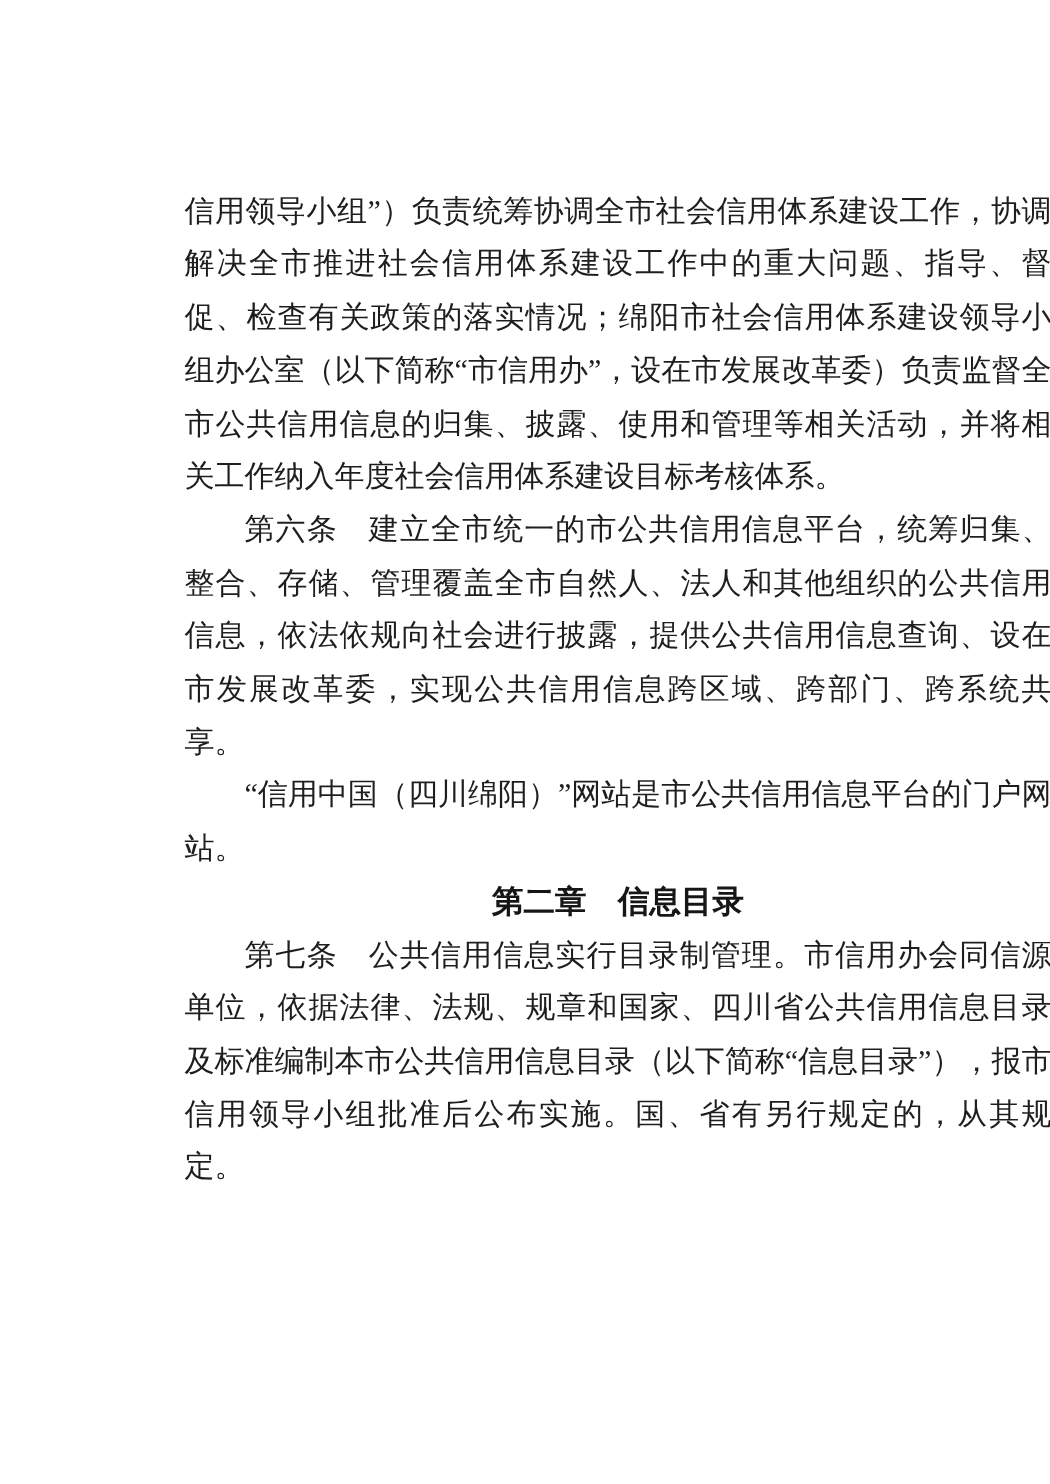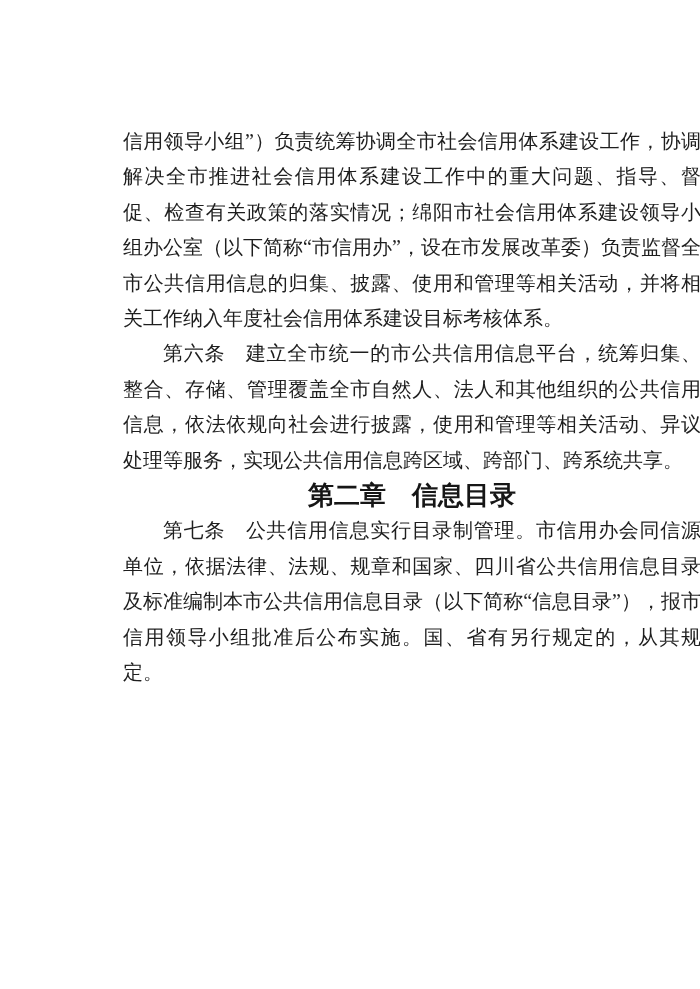--- a/index.html
+++ b/index.html
@@ -36,21 +36,21 @@
   }
   .article-label {
     font-weight: 400;
     font-family: "Liberation Sans", sans-serif;
   }
   .chapter-heading {
     margin: 0;
     padding: 0;
     text-indent: 0;
     text-align: center;
-    font-size: 26px;
+    font-size: 21px;
     line-height: 35.4px;
     font-weight: 700;
     font-family: "Liberation Sans", sans-serif;
     color: #161616;
   }
   .page-number {
     position: absolute;
     top: 908px;
     left: 534px;
     font-size: 17px;
@@ -60,21 +60,22 @@
     font-family: "Liberation Serif", serif;
   }
 </style>
 </head>
 <body>
 
 <div class="page">
   <div class="text-block">
     <p class="para first">信用领导小组”）负责统筹协调全市社会信用体系建设工作，协调解决全市推进社会信用体系建设工作中的重大问题、指导、督促、检查有关政策的落实情况；绵阳市社会信用体系建设领导小组办公室（以下简称“市信用办”，设在市发展改革委）负责监督全市公共信用信息的归集、披露、使用和管理等相关活动，并将相关工作纳入年度社会信用体系建设目标考核体系。</p>
     <p class="para">
-      <span class="article-label">第六条</span><span>　建立全市统一的市公共信用信息平台，统筹归集、整合、存储、管理覆盖全市自然人、法人和其他组织的公共信用信息，依法依规向社会进行披露，使用和管理等相关活动、异议处理等服务，实现公共信用信息跨区域、跨部门、跨系统共享。</span>
+      <span class="article-label">第六条</span><span>　建立全市统一的市公共信用信息平台，统筹归集、整合、存储、管理覆盖全市自然人、法人和其他组织的公共信用信息，依法依规向社会进行披露，提供公共信用信息查询、设在市发展改革委，实现公共信用信息跨区域、跨部门、跨系统共享。</span>
     </p>
+    <p class="para">“信用中国（四川绵阳）”网站是市公共信用信息平台的门户网站。</p>
     <h2 class="chapter-heading">第二章　信息目录</h2>
     <p class="para">
       <span class="article-label">第七条</span><span>　公共信用信息实行目录制管理。市信用办会同信源单位，依据法律、法规、规章和国家、四川省公共信用信息目录及标准编制本市公共信用信息目录（以下简称“信息目录”），报市信用领导小组批准后公布实施。国、省有另行规定的，从其规定。</span>
     </p>
   </div>
   <div class="page-number">— 3 —</div>
 </div>
 
 </body></html>

